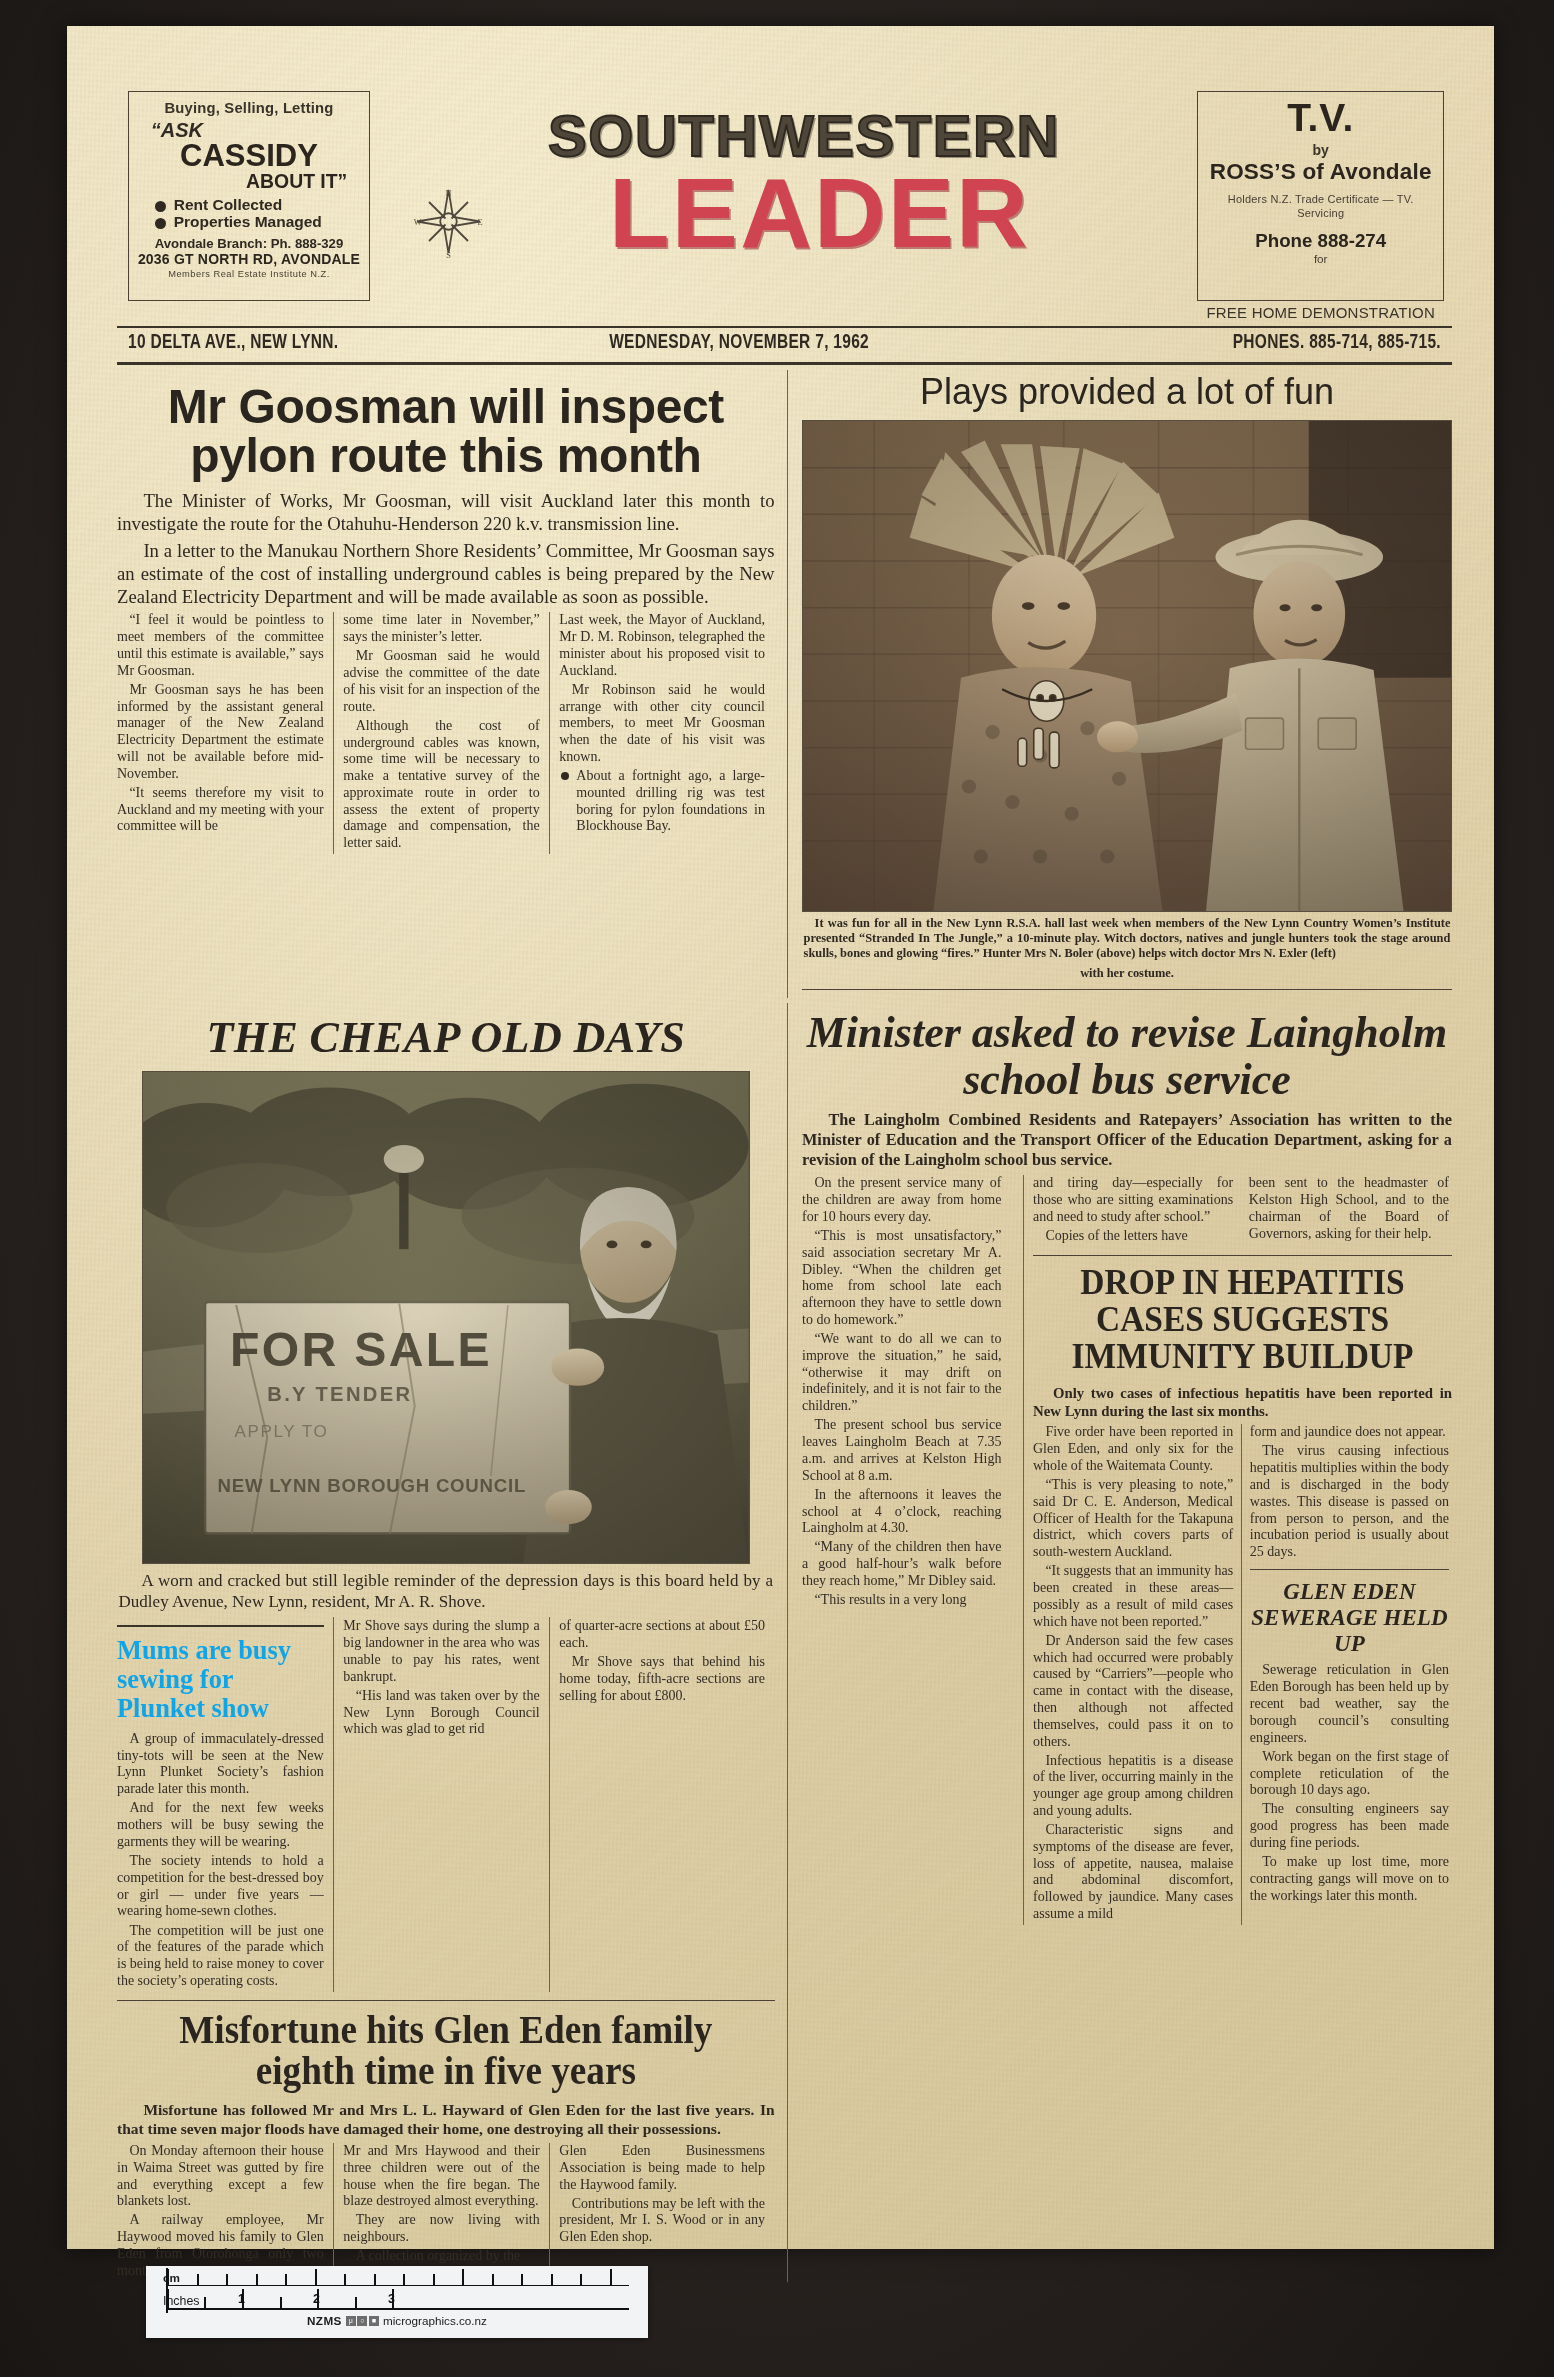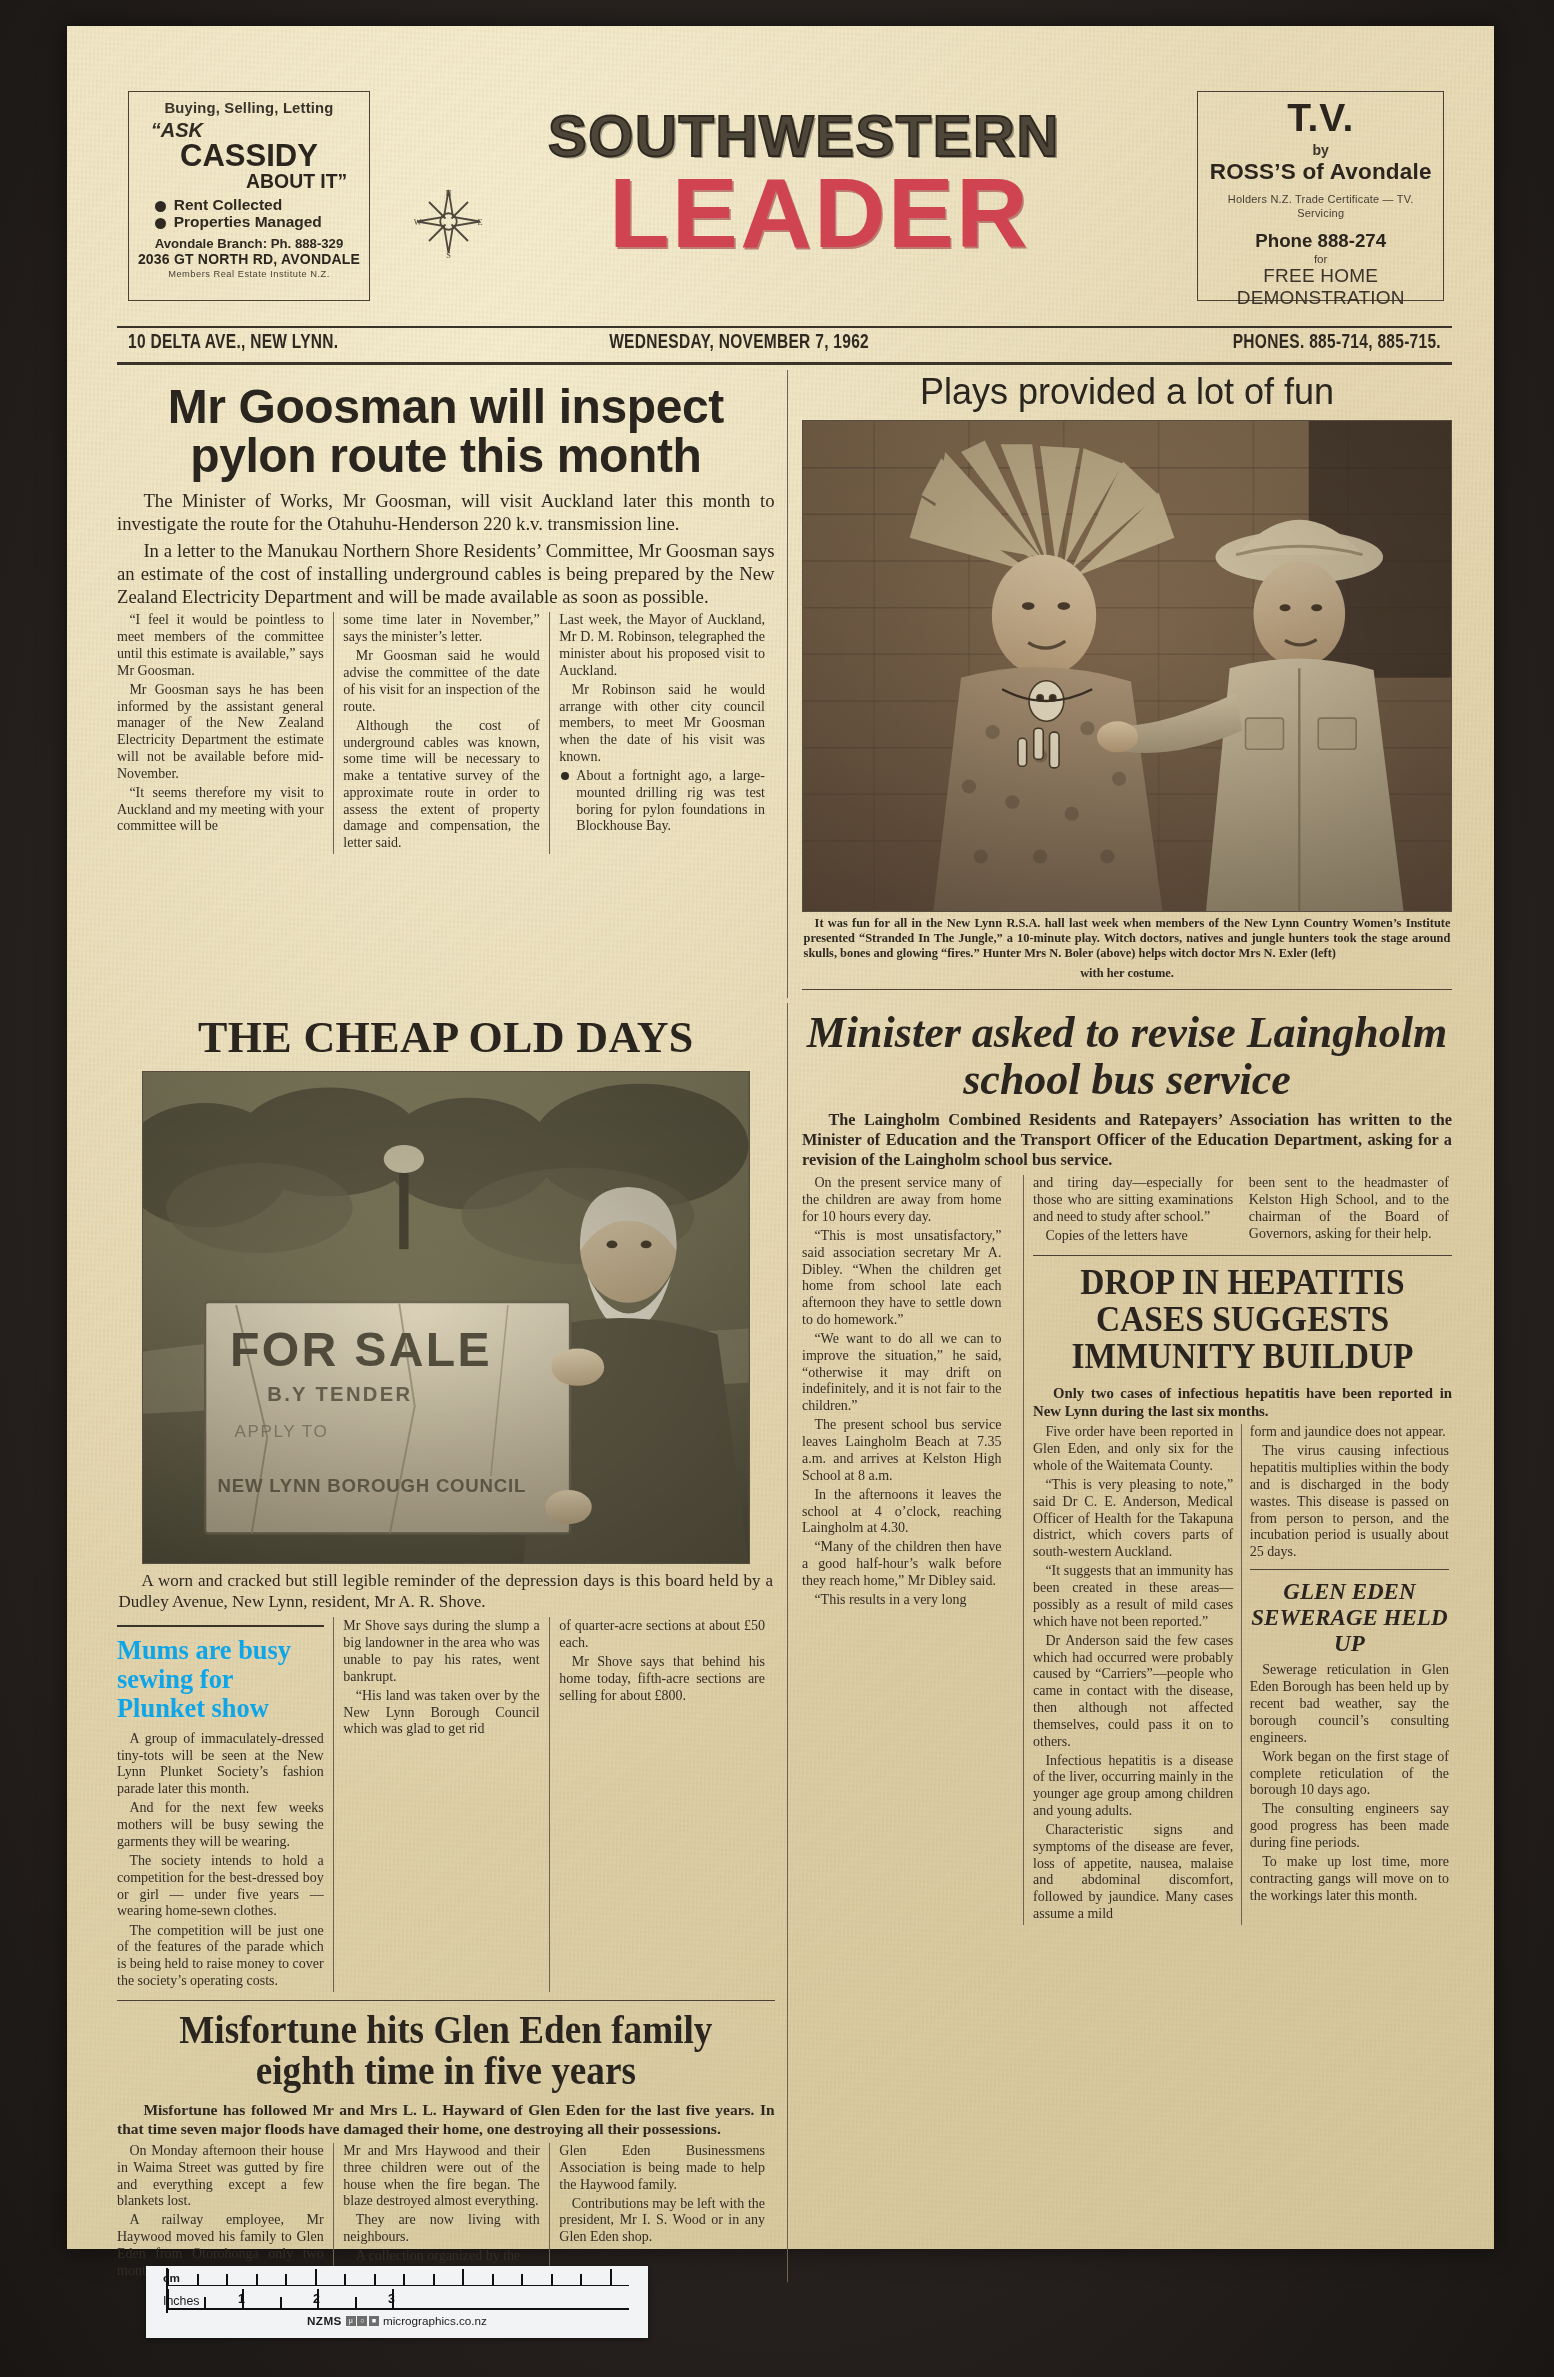--- a/index.html
+++ b/index.html
@@ -44,21 +44,21 @@
   #cassidy-ad .l7{font-size:9.3px;color:#4a4236;margin-top:1.6px;letter-spacing:0.5px;}
 
   #tv-ad{right:7.8px;top:23px;width:247px;height:210px;padding:6.2px 4.7px;text-align:center;
     font-family:"Liberation Sans",sans-serif;}
   #tv-ad .t1{font-size:39px;font-weight:bold;line-height:1;color:#2b251e;letter-spacing:0.8px;}
   #tv-ad .t2{font-size:14px;margin-top:4.7px;font-weight:bold;color:#3a332a;}
   #tv-ad .t3{font-size:22.5px;font-weight:bold;color:#2b251e;margin-top:1.6px;letter-spacing:0.2px;}
   #tv-ad .t4{font-size:11px;color:#463e33;margin-top:7.8px;line-height:1.25;letter-spacing:0.2px;}
   #tv-ad .t5{font-size:18.7px;font-weight:bold;color:#2b251e;margin-top:9.3px;}
   #tv-ad .t6{font-size:11.7px;color:#463e33;}
-  #tv-ad .t7{font-size:19px;color:#3a332a;letter-spacing:0.2px;}
+  #tv-ad .t7{font-size:15px;color:#3a332a;letter-spacing:0.2px;margin-top:39px;}
 
   #title-zone{position:absolute;left:268px;right:268px;top:17px;height:225px;}
   #sw-title{position:absolute;left:39px;top:17px;right:0;text-align:center;
     font-family:"Liberation Sans",sans-serif;font-weight:bold;font-size:58px;letter-spacing:1.6px;
     color:#4e4639;
     -webkit-text-stroke:1.9px #2e2820;
     text-shadow:2.3px 2.3px 0 rgba(60,52,40,.45);
   }
   #leader-title{position:absolute;left:70px;top:78px;right:0;text-align:center;
     font-family:"Liberation Sans",sans-serif;font-weight:bold;font-size:99px;line-height:1;
@@ -80,21 +80,21 @@
   .vrule{border-left:1.2px solid #6e6251;}
 
   
   h1.headline{font-family:"Liberation Sans",sans-serif;font-weight:bold;color:#2a251e;
     font-size:48px;line-height:1.03;text-align:center;margin:12.4px 0 7.8px;letter-spacing:-0.4px;}
   h2.hl-fun{font-family:"Liberation Sans",sans-serif;font-weight:normal;color:#2a251e;
     font-size:36px;line-height:1;text-align:center;margin:4.7px 0 9.3px;}
   h2.hl-italic{font-family:"Liberation Serif",serif;font-style:italic;font-weight:bold;
     font-size:44px;line-height:1.06;text-align:center;color:#2a251e;margin:7.8px 0 6.2px;}
   h2.hl-serif{font-family:"Liberation Serif",serif;font-weight:bold;font-size:39px;
-    text-align:center;color:#2a251e;margin:9.3px 0 7.8px;letter-spacing:0.4px;}
+    text-align:center;color:#2a251e;margin:9.3px 0 7.8px;letter-spacing:0.4px;font-style:italic;}
   h2.hl-cond{font-family:"Liberation Serif",serif;font-weight:bold;font-size:34px;line-height:1.04;
     text-align:center;color:#2a251e;margin:7.8px 0 7.8px;transform:scaleX(.93);transform-origin:center;}
   h3.hl-small{font-family:"Liberation Serif",serif;font-weight:bold;font-size:26.4px;line-height:1.1;
     text-align:left;color:#0ea5e9;margin:9.3px 0 7.8px;}
   h3.hl-ital-small{font-family:"Liberation Serif",serif;font-weight:bold;font-style:italic;
     font-size:23px;line-height:1.12;text-align:center;color:#2a251e;margin:9.3px 0 6.2px;}
 
   
   .lead{font-family:"Liberation Serif",serif;font-size:18.7px;line-height:1.24;text-align:justify;
     color:#2e2821;text-indent:26.4px;margin:0 0 3.9px;}

